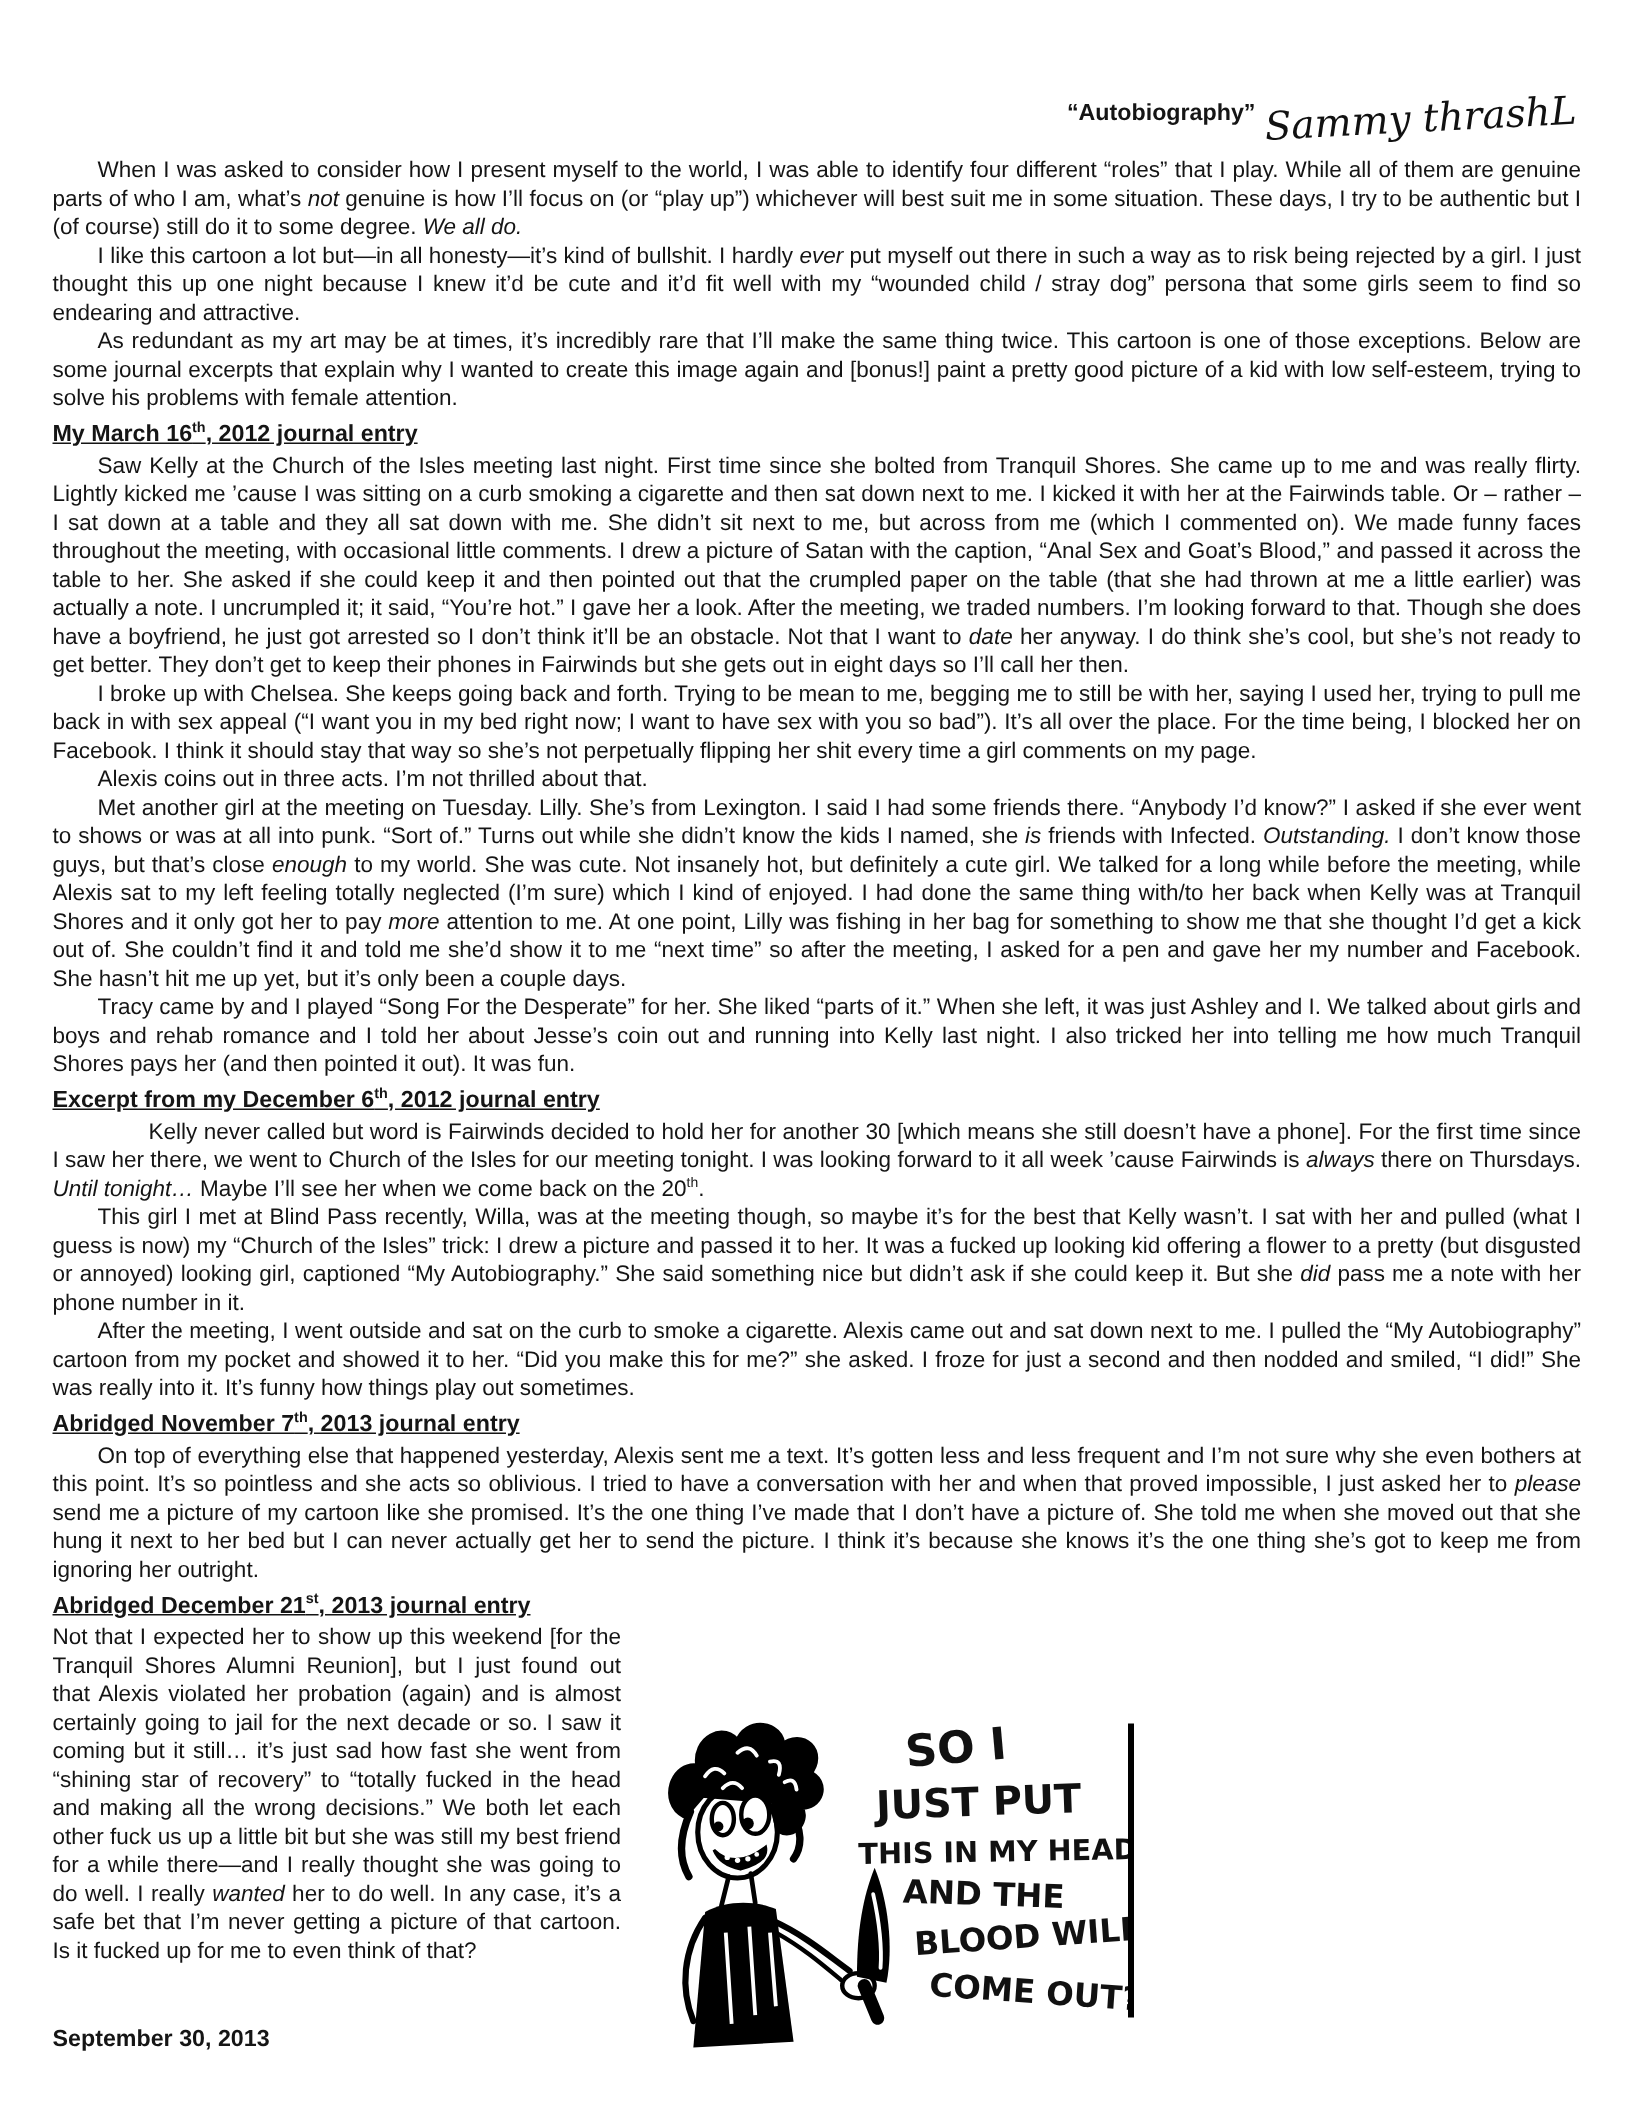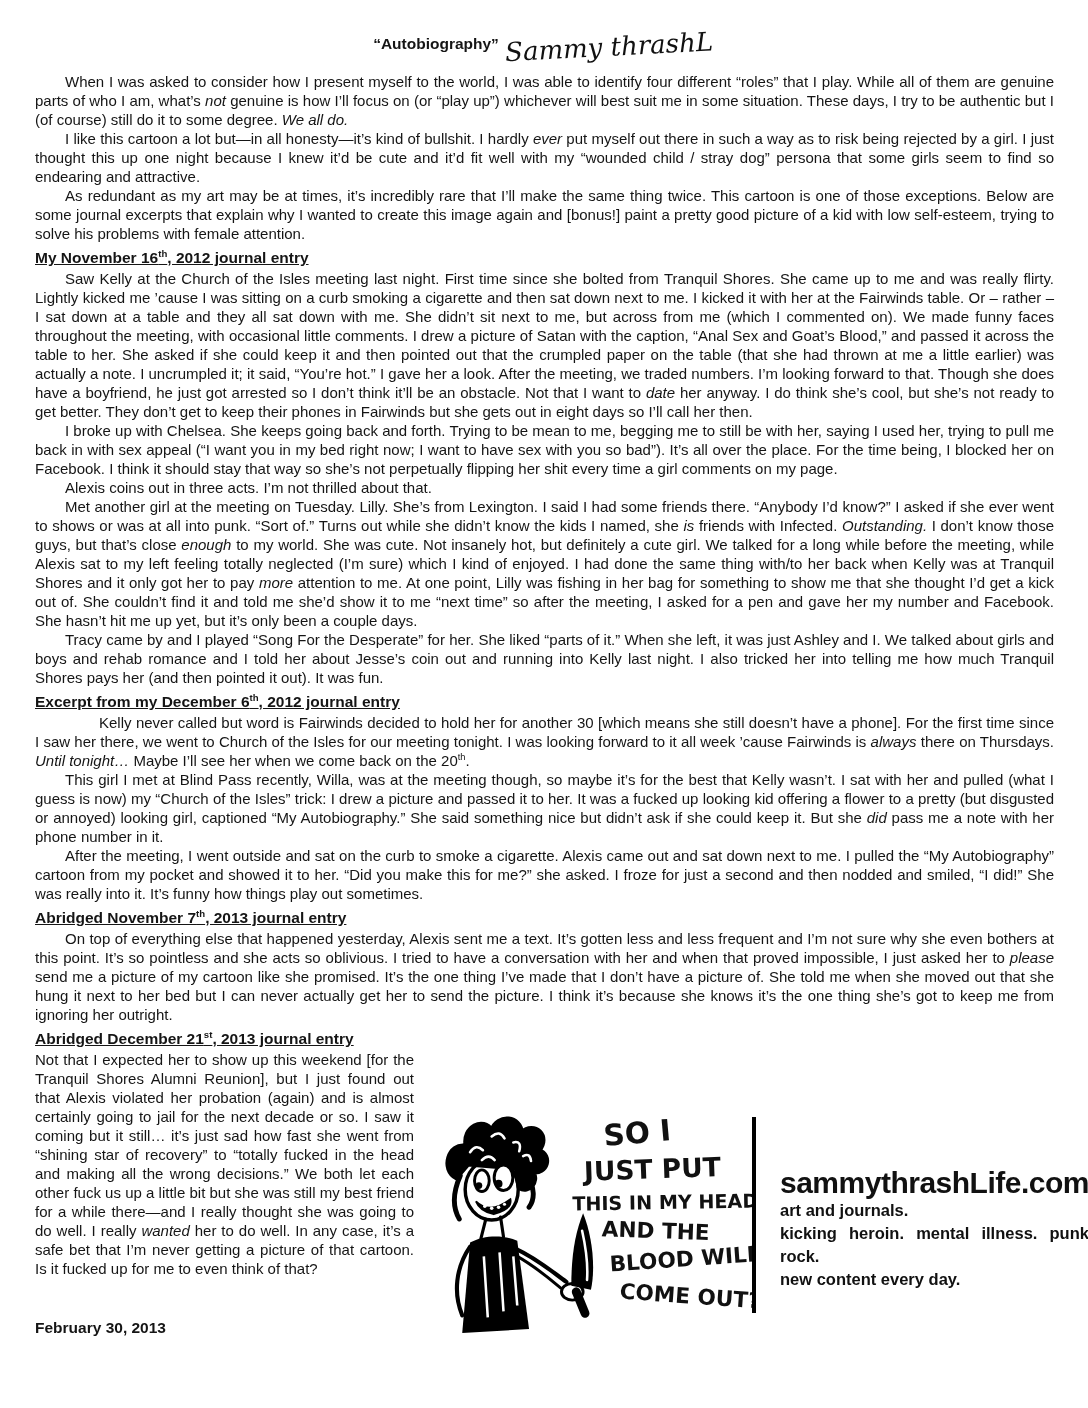--- a/index.html
+++ b/index.html
@@ -8,21 +8,21 @@
     width:1088px; height:1408px;
     box-sizing:border-box;
     background:#ffffff;
     color:#151515;
     font-family:"Liberation Sans", sans-serif;
     font-size:15px;
     line-height:19px;
     padding:28px 34px 0 35px;
     overflow:hidden;
   }
-  .header { display:flex; justify-content:center; align-items:flex-start; margin-bottom:2px; }
+  .header { display:flex; justify-content:flex-end; align-items:flex-start; margin-bottom:2px;margin-top:32px; }
   .doc-title { font-weight:bold; font-size:15.5px; line-height:19px; padding-top:6px; }
   .signature-svg { display:block; margin:-4px 2px 0 0; }
 
   .para { margin:0; text-align:justify; text-indent:30px; }
   .para.no-indent { text-indent:0; }
   .para.indent-lg { text-indent:64px; }
 
   .entry-heading {
     font-size:15.5px; font-weight:bold; line-height:19px;
     text-decoration:underline;
@@ -60,21 +60,21 @@
       <text x="6" y="32" font-family="DejaVu Serif, serif" font-style="italic" font-size="26" fill="#111" transform="rotate(-3 107 23)">Sammy thrashLife</text>
     </svg>
   </div>
 
   <div class="body-text">
 
     <div class="para"><span><span>When I was asked to consider how I present myself to the world, I was able to identify four different “roles” that I play. While all of them are genuine parts of who I am, what’s </span><em>not</em><span> genuine is how I’ll focus on (or “play up”) whichever will best suit me in some situation. These days, I try to be authentic but I (of course) still do it to some degree. </span><em>We all do.</em></span></div>
     <div class="para"><span><span>I like this cartoon a lot but—in all honesty—it’s kind of bullshit. I hardly </span><em>ever</em><span> put myself out there in such a way as to risk being rejected by a girl. I just thought this up one night because I knew it’d be cute and it’d fit well with my “wounded child / stray dog” persona that some girls seem to find so endearing and attractive.</span></span></div>
     <div class="para"><span><span>As redundant as my art may be at times, it’s incredibly rare that I’ll make the same thing twice. This cartoon is one of those exceptions. Below are some journal excerpts that explain why I wanted to create this image again and [bonus!] paint a pretty good picture of a kid with low self-esteem, trying to solve his problems with female attention.</span></span></div>
 
-    <div class="entry-heading"><span>My November 16</span><sup>th</sup><span>, 2012 journal entry</span></div>
+    <div class="entry-heading"><span>My March 16</span><sup>th</sup><span>, 2012 journal entry</span></div>
     <div class="para"><span><span>Saw Kelly at the Church of the Isles meeting last night. First time since she bolted from Tranquil Shores. She came up to me and was really flirty. Lightly kicked me ’cause I was sitting on a curb smoking a cigarette and then sat down next to me. I kicked it with her at the Fairwinds table. Or – rather – I sat down at a table and they all sat down with me. She didn’t sit next to me, but across from me (which I commented on). We made funny faces throughout the meeting, with occasional little comments. I drew a picture of Satan with the caption, “Anal Sex and Goat’s Blood,” and passed it across the table to her. She asked if she could keep it and then pointed out that the crumpled paper on the table (that she had thrown at me a little earlier) was actually a note. I uncrumpled it; it said, “You’re hot.” I gave her a look. After the meeting, we traded numbers. I’m looking forward to that. Though she does have a boyfriend, he just got arrested so I don’t think it’ll be an obstacle. Not that I want to </span><em>date</em><span> her anyway. I do think she’s cool, but she’s not ready to get better. They don’t get to keep their phones in Fairwinds but she gets out in eight days so I’ll call her then.</span></span></div>
     <div class="para"><span><span>I broke up with Chelsea. She keeps going back and forth. Trying to be mean to me, begging me to still be with her, saying I used her, trying to pull me back in with sex appeal (“I want you in my bed right now; I want to have sex with you so bad”). It’s all over the place. For the time being, I blocked her on Facebook. I think it should stay that way so she’s not perpetually flipping her shit every time a girl comments on my page.</span></span></div>
     <div class="para"><span><span>Alexis coins out in three acts. I’m not thrilled about that.</span></span></div>
     <div class="para"><span><span>Met another girl at the meeting on Tuesday. Lilly. She’s from Lexington. I said I had some friends there. “Anybody I’d know?” I asked if she ever went to shows or was at all into punk. “Sort of.” Turns out while she didn’t know the kids I named, she </span><em>is</em><span> friends with Infected. </span><em>Outstanding.</em><span> I don’t know those guys, but that’s close </span><em>enough</em><span> to my world. She was cute. Not insanely hot, but definitely a cute girl. We talked for a long while before the meeting, while Alexis sat to my left feeling totally neglected (I’m sure) which I kind of enjoyed. I had done the same thing with/to her back when Kelly was at Tranquil Shores and it only got her to pay </span><em>more</em><span> attention to me. At one point, Lilly was fishing in her bag for something to show me that she thought I’d get a kick out of. She couldn’t find it and told me she’d show it to me “next time” so after the meeting, I asked for a pen and gave her my number and Facebook. She hasn’t hit me up yet, but it’s only been a couple days.</span></span></div>
     <div class="para"><span><span>Tracy came by and I played “Song For the Desperate” for her. She liked “parts of it.” When she left, it was just Ashley and I. We talked about girls and boys and rehab romance and I told her about Jesse’s coin out and running into Kelly last night. I also tricked her into telling me how much Tranquil Shores pays her (and then pointed it out). It was fun.</span></span></div>
 
     <div class="entry-heading"><span>Excerpt from my December 6</span><sup>th</sup><span>, 2012 journal entry</span></div>
     <div class="para indent-lg"><span><span>Kelly never called but word is Fairwinds decided to hold her for another 30 [which means she still doesn’t have a phone]. For the first time since I saw her there, we went to Church of the Isles for our meeting tonight. I was looking forward to it all week ’cause Fairwinds is </span><em>always</em><span> there on Thursdays. </span><em>Until tonight…</em><span> Maybe I’ll see her when we come back on the 20</span><sup>th</sup><span>.</span></span></div>
     <div class="para"><span><span>This girl I met at Blind Pass recently, Willa, was at the meeting though, so maybe it’s for the best that Kelly wasn’t. I sat with her and pulled (what I guess is now) my “Church of the Isles” trick: I drew a picture and passed it to her. It was a fucked up looking kid offering a flower to a pretty (but disgusted or annoyed) looking girl, captioned “My Autobiography.” She said something nice but didn’t ask if she could keep it. But she </span><em>did</em><span> pass me a note with her phone number in it.</span></span></div>
     <div class="para"><span><span>After the meeting, I went outside and sat on the curb to smoke a cigarette. Alexis came out and sat down next to me. I pulled the “My Autobiography” cartoon from my pocket and showed it to her. “Did you make this for me?” she asked. I froze for just a second and then nodded and smiled, “I did!” She was really into it. It’s funny how things play out sometimes.</span></span></div>
@@ -122,26 +122,20 @@
           <path d="M152,188 L161,210" stroke="#000" stroke-width="9" stroke-linecap="round"></path>
 
           <text class="speech" x="180" y="38" font-size="30" transform="rotate(-5 200 30)">SO I</text>
           <text class="speech" x="160" y="73" font-size="27" transform="rotate(-2 220 66)">JUST PUT</text>
           <text class="speech" x="148" y="104" font-size="19.5" transform="rotate(-1 230 98)">THIS IN MY HEAD</text>
           <text class="speech" x="178" y="133" font-size="22" transform="rotate(2 220 127)">AND THE</text>
           <text class="speech" x="186" y="163" font-size="22" transform="rotate(-4 250 157)">BLOOD WILL</text>
           <text class="speech" x="196" y="199" font-size="22" transform="rotate(4 255 193)">COME OUT?</text>
         </svg>
         <span class="art-divider"></span>
-        <span class="promo">
-          <div class="promo-site">sammythrashLife.com</div>
-          <div class="promo-line">art and journals.</div>
-          <div class="promo-line">kicking heroin. mental illness. punk rock.</div>
-          <div class="promo-line">new content every day.</div>
-        </span>
       </span>
       <span><span>Not that I expected her to show up this weekend [for the Tranquil Shores Alumni Reunion], but I just found out that Alexis violated her probation (again) and is almost certainly going to jail for the next decade or so. I saw it coming but it still… it’s just sad how fast she went from “shining star of recovery” to “totally fucked in the head and making all the wrong decisions.” We both let each other fuck us up a little bit but she was still my best friend for a while there—and I really thought she was going to do well. I really </span><em>wanted</em><span> her to do well. In any case, it’s a safe bet that I’m never getting a picture of that cartoon. Is it fucked up for me to even think of that?</span></span>
     </div>
 
-    <div class="footer-date">February 30, 2013</div>
+    <div class="footer-date">September 30, 2013</div>
 
   </div>
 </div>
 
 </body></html>

